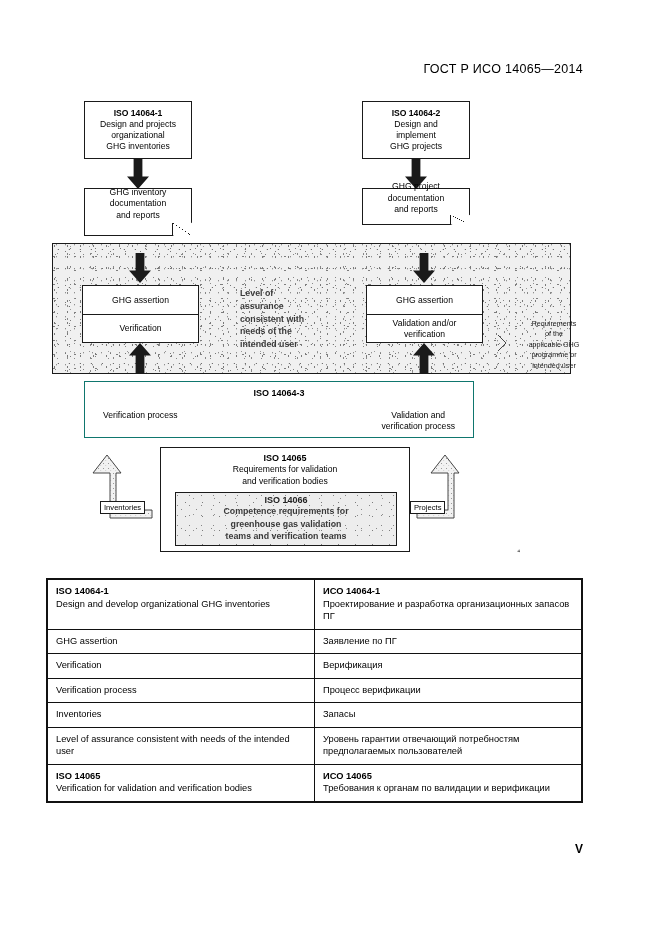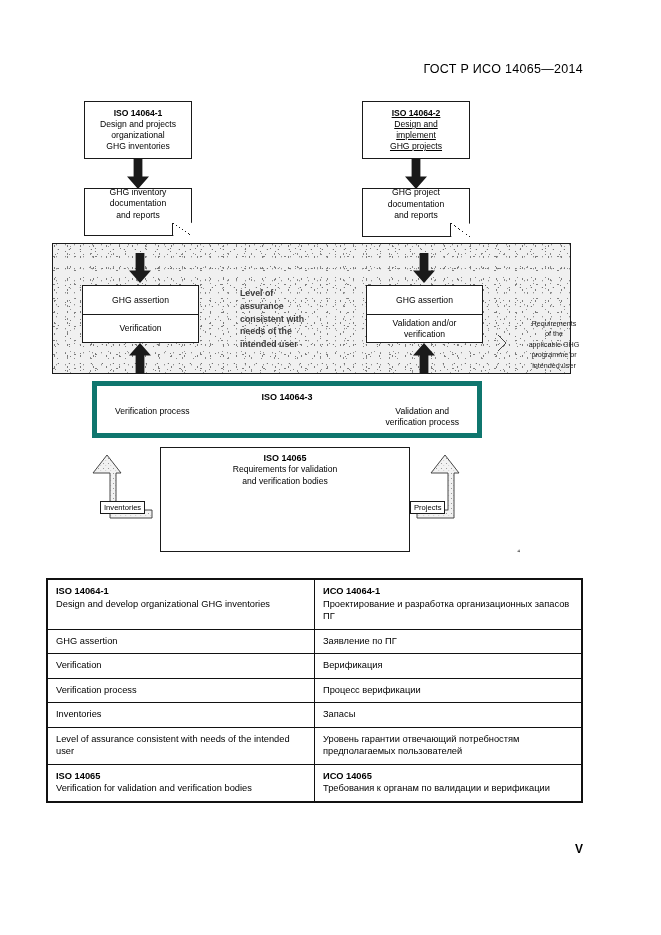--- a/index.html
+++ b/index.html
@@ -10,36 +10,36 @@
   .doc-header{position:absolute;right:78px;top:62px;font-size:12.5px;font-weight:normal;letter-spacing:.3px;white-space:nowrap;}
 
   
   .box{position:absolute;border:1px solid #1a1a1a;background:#fff;box-sizing:border-box;
        display:flex;flex-direction:column;align-items:center;justify-content:center;
        text-align:center;font-size:8.6px;line-height:1.28;}
   .box .ttl{font-weight:bold;}
 
   
   #std-left{left:84px;top:101px;width:108px;height:58px;}
-  #std-right{left:362px;top:101px;width:108px;height:58px;text-decoration:underline;}
+  #std-right{left:362px;top:101px;width:108px;height:58px;}
 
   
   .docbox{position:absolute;box-sizing:border-box;font-size:8.6px;line-height:1.32;text-align:center;}
   .docbox .sheet{position:absolute;inset:0;
       background:#fff;
       border:1px solid #1a1a1a;
       clip-path:polygon(0 0,100% 0,100% 72%,82% 100%,0 100%);}
   .docbox .fold{position:absolute;right:0;bottom:0;width:18%;height:28%;
       border-left:1px solid #1a1a1a;border-top:0;}
   .docbox .fold:after{content:"";position:absolute;left:0;top:0;width:100%;height:100%;
       background:linear-gradient(to bottom left,transparent 49.4%,#1a1a1a 49.4%,#1a1a1a 51%,transparent 51%);}
   .docbox .txt{position:relative;width:100%;height:100%;display:flex;flex-direction:column;
       align-items:center;justify-content:center;padding-bottom:16px;box-sizing:border-box;}
   #doc-left{left:84px;top:188px;width:108px;height:48px;}
-  #doc-right{left:362px;top:188px;width:108px;height:49px;}
+  #doc-right{left:362px;top:188px;width:108px;height:37px;}
 
   
   #band{position:absolute;left:52px;top:243px;width:519px;height:131px;border:1px solid #1a1a1a;box-sizing:border-box;
         background-color:#f0f0f0;
         background-image:
            radial-gradient(circle at 11% 18%, #7a7a7a 0.6px, transparent 0.7px),
            radial-gradient(circle at 27% 62%, #8a8a8a 0.6px, transparent 0.7px),
            radial-gradient(circle at 46% 31%, #6f6f6f 0.6px, transparent 0.7px),
            radial-gradient(circle at 63% 77%, #888 0.6px, transparent 0.7px),
            radial-gradient(circle at 82% 44%, #777 0.6px, transparent 0.7px),
@@ -73,21 +73,21 @@
   .arrowup .sh{width:100%;height:100%;background:#1a1a1a;
        clip-path:polygon(50% 0,100% 42%,70% 42%,70% 100%,30% 100%,30% 42%,0 42%);}
   #ar-1{left:127px;top:159px;}
   #ar-2{left:405px;top:159px;}
   #ar-3{left:129px;top:253px;}
   #ar-4{left:413px;top:253px;}
   #ar-5{left:129px;top:343px;}
   #ar-6{left:413px;top:343px;}
 
   
-  #box-3{position:absolute;left:84px;top:381px;width:390px;height:57px;border:5px solid #0f766e;box-sizing:border-box;background:#fff;margin-left:8px;}
+  #box-3{position:absolute;left:84px;top:381px;width:390px;height:57px;border:1px solid #0f766e;box-sizing:border-box;background:#fff;}
   #box-3 .hd{text-align:center;font-weight:bold;font-size:9px;margin-top:6px;}
   #box-3 .row{position:absolute;bottom:5px;left:0;width:100%;display:flex;justify-content:space-between;
        padding:0 18px;box-sizing:border-box;font-size:8.6px;line-height:1.3;}
   #box-3 .row .r{text-align:center;}
 
   
   #box-65{position:absolute;left:160px;top:447px;width:250px;height:105px;border:1px solid #1a1a1a;box-sizing:border-box;background:#fff;
        display:flex;flex-direction:column;align-items:center;padding-top:5px;}
   #box-65 .ttl{font-weight:bold;font-size:9px;}
   #box-65 .sub{font-size:8.6px;line-height:1.3;text-align:right;margin-top:1px;}
@@ -261,20 +261,26 @@
   </div>
 
   <div class="tagbox" id="tag-inv">Inventories</div>
   <div class="tagbox" id="tag-prj">Projects</div>
 
   <div id="box-65">
     <div class="ttl">ISO 14065</div>
     <div class="sub">Requirements for validation</div>
     <div class="sub">and verification bodies</div>
 
+    <div id="box-66">
+      <div class="ttl">ISO 14066</div>
+      <div class="sub">Competence requirements for</div>
+      <div class="sub">greenhouse gas validation</div>
+      <div class="sub">teams and verification teams</div>
+    </div>
   </div>
 
   <div class="stray" id="stray-1">؞</div>
 
   <div id="tbl">
     <table>
       <tbody id="tbl-body">
           <tr class="thick">
             <td class="l">
               <div class="b">ISO 14064-1</div>

